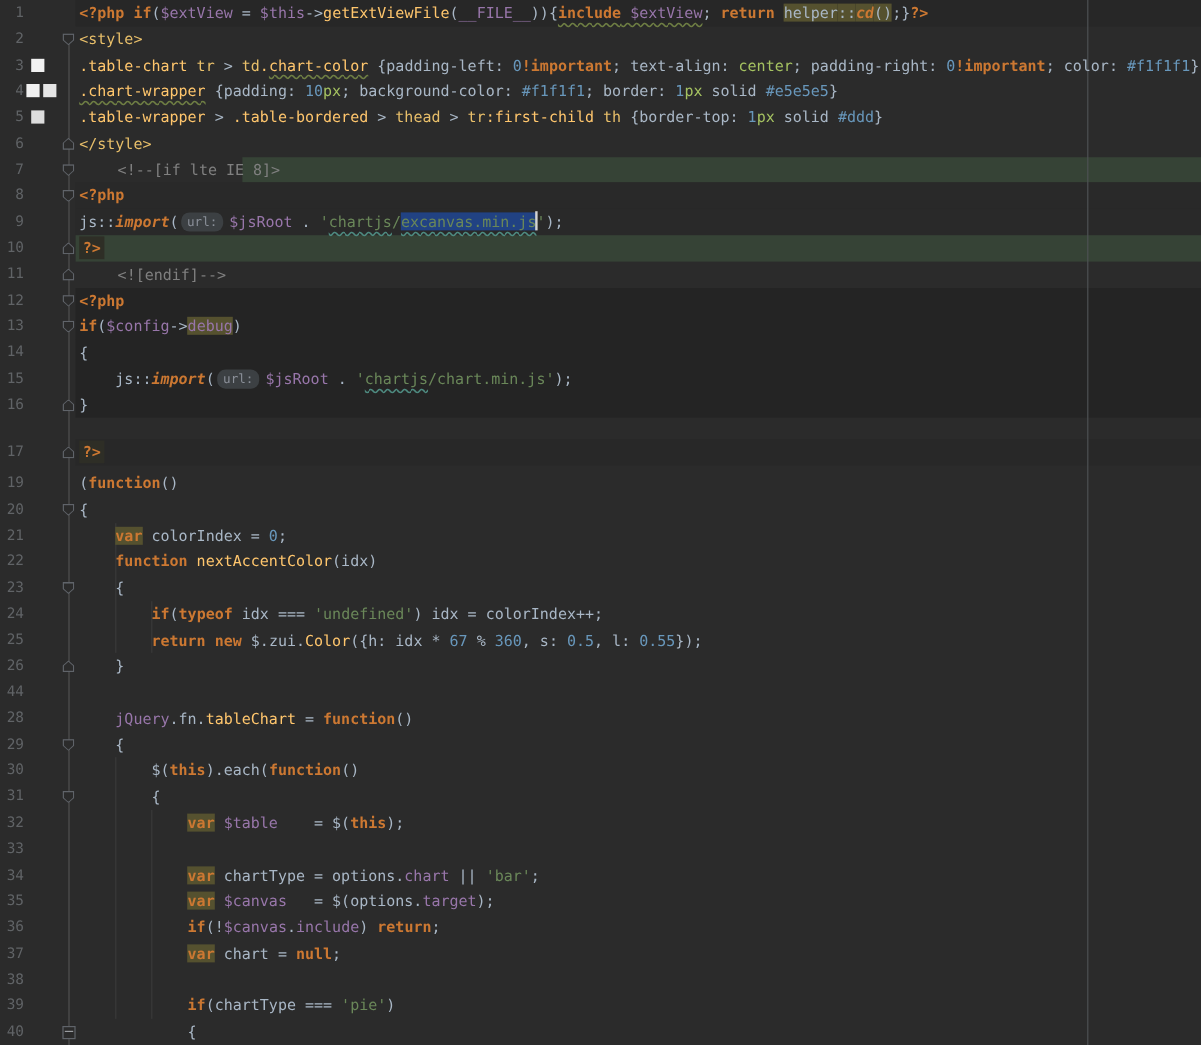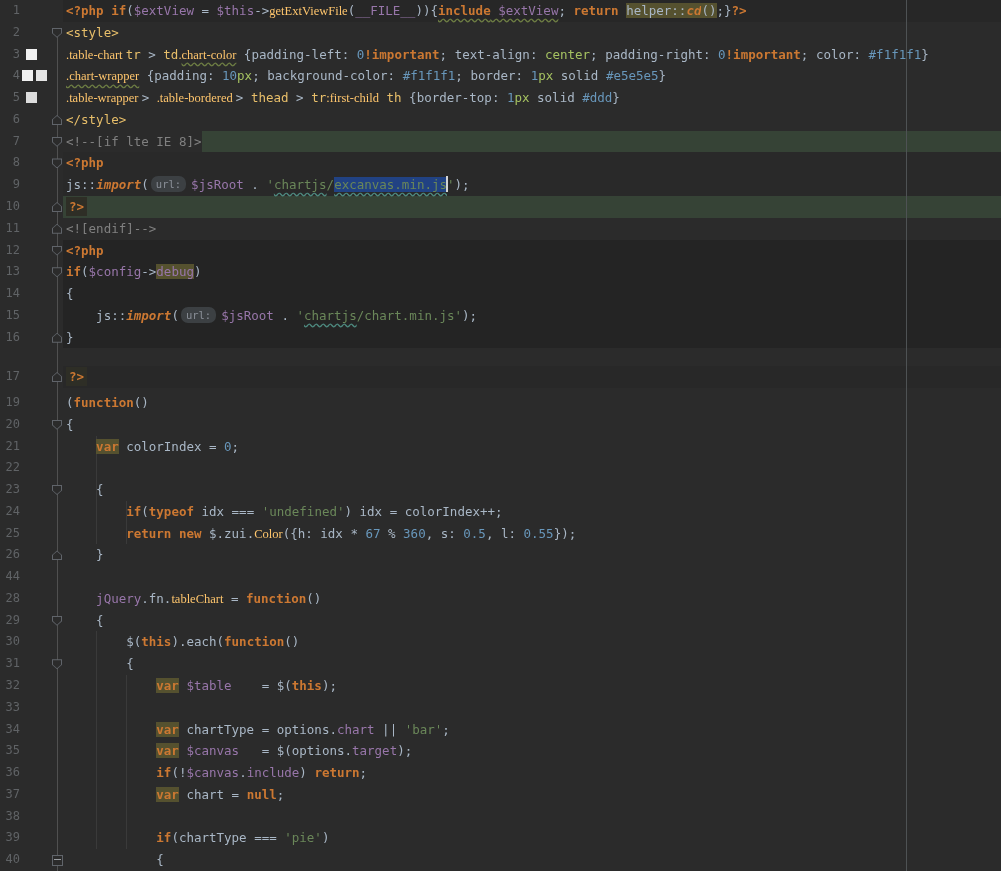--- a/index.html
+++ b/index.html
@@ -14,27 +14,27 @@
   .fold .o{position:absolute;left:0;top:0;right:0;bottom:0;background:#60646a;}
   .fold .ii{position:absolute;left:1px;top:1px;right:1px;bottom:1px;background:var(--bg);}
   .fold.down .o,.fold.down .ii{clip-path:polygon(0 0,100% 0,100% 55%,50% 100%,0 55%);}
   .fold.up .o,.fold.up .ii{clip-path:polygon(50% 0,100% 45%,100% 100%,0 100%,0 45%);}
   .foldbox{position:absolute;left:52px;top:6px;width:9px;height:9px;border:1px solid #60646a;background:var(--bg);z-index:2;}
   .foldbox::after{content:"";position:absolute;left:1px;right:1px;top:3px;height:1px;background:#9a9da1;}
   .code{position:absolute;left:66px;top:0;white-space:pre;z-index:2;color:var(--tx);}
   .kw{color:var(--kwC);font-weight:bold;}
   .kwi{color:var(--kwC);font-weight:bold;font-style:italic;}
   .tg{color:var(--tgC);}
-  .fy{color:var(--fyC);font-family:Liberation Serif, serif;}
+  .fy{color:var(--fyC);}
   .vr{color:var(--vrC);}
   .vri{color:var(--vrC);}
   .st{color:var(--stC);}
   .nb{color:var(--nbC);}
   .tx{color:var(--tx);}
-  .gy{color:var(--gyC);}
+  .gy{color:var(--gyC);margin-left:32px;}
   .cv{color:var(--cvC);}
   .hl{background:var(--hlC);}
   .sel{background:var(--selC);}
   .phpbox{background:var(--phpboxC);padding:2px 3px;}
   .wavy{text-decoration:underline wavy var(--wavyG);text-decoration-skip-ink:none;text-underline-offset:3px;}
   .wavy2{text-decoration:underline wavy var(--wavyT);text-decoration-skip-ink:none;text-underline-offset:3px;}
   .inlay{display:inline-block;background:var(--inlayBg);color:var(--inlayTx);font-size:10.5px;line-height:14px;
          padding:1px 5px;border-radius:7px;margin:0 5px 0 2px;vertical-align:1px;}
   .caret{display:inline-block;width:2px;height:16px;background:#d4d4d4;vertical-align:-3px;margin:0 -1px;}
   .guide{position:absolute;width:1px;background:var(--guideC);z-index:1;}
@@ -180,20 +180,21 @@
           <i class="ii"></i>
         </span>
         <span class="code"><span class="tx">{</span></span>
       </div>
       <div class="row" style="top:435.5px">
         <span class="lnum">21</span>
         <span class="code"><span class="tx">    </span><span class="kw hl">var</span><span class="tx"> colorIndex = </span><span class="nb">0</span><span class="tx">;</span></span>
       </div>
       <div class="row" style="top:457.275px">
         <span class="lnum">22</span>
+        <span class="code"><span class="tx">    </span><span class="kw">function </span><span class="fy">nextAccentColor</span><span class="tx">(idx)</span></span>
       </div>
       <div class="row" style="top:479.04999999999995px">
         <span class="lnum">23</span>
         <span class="fold down">
           <i class="o"></i>
           <i class="ii"></i>
         </span>
         <span class="code"><span class="tx">    {</span></span>
       </div>
       <div class="row" style="top:500.825px">

